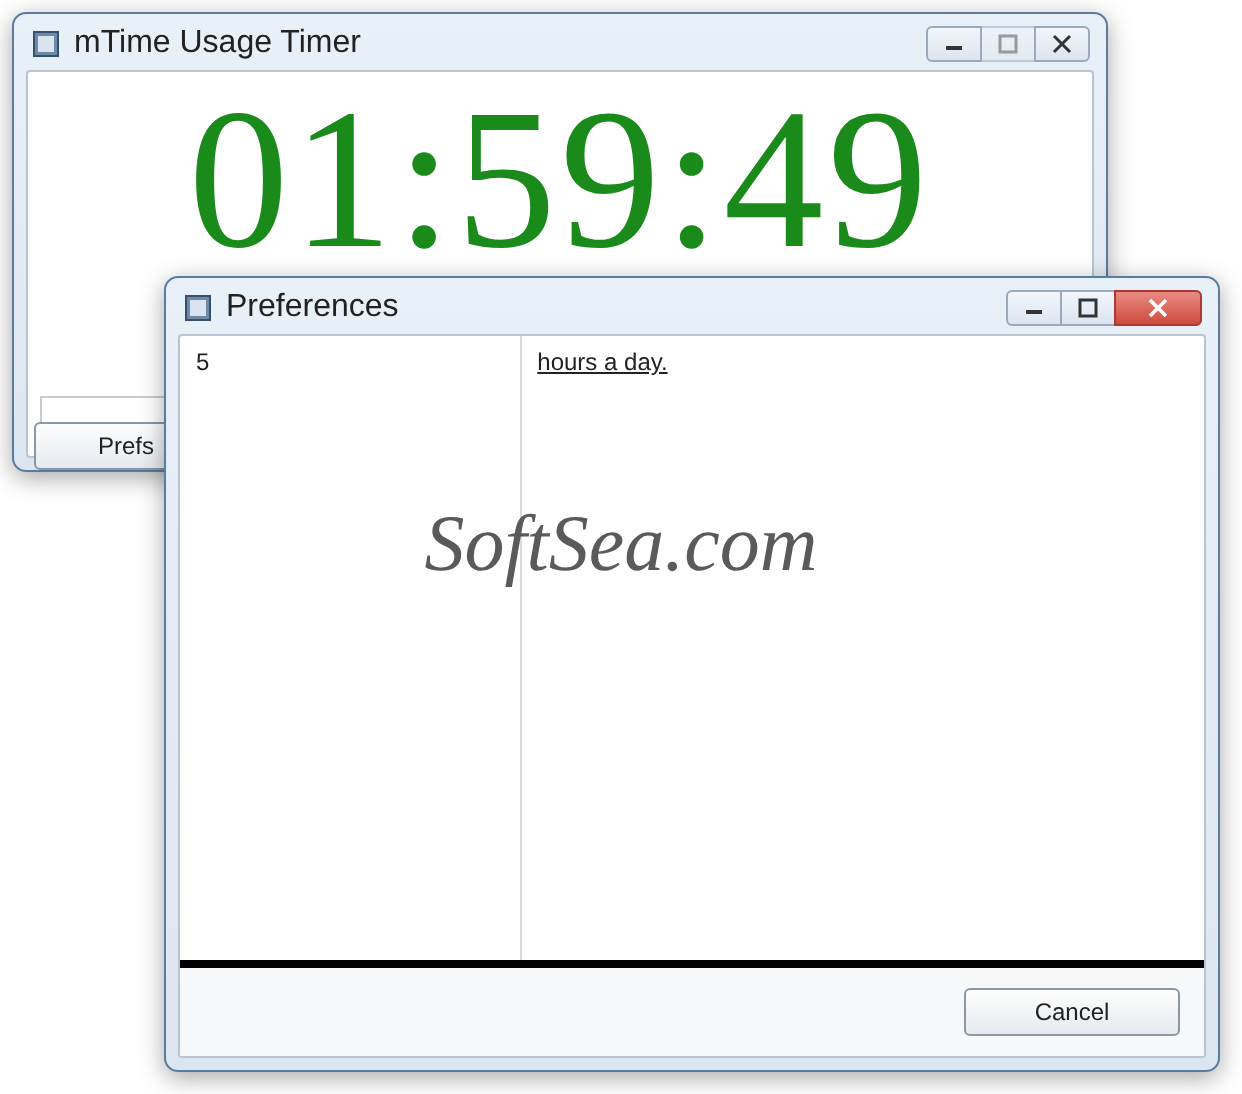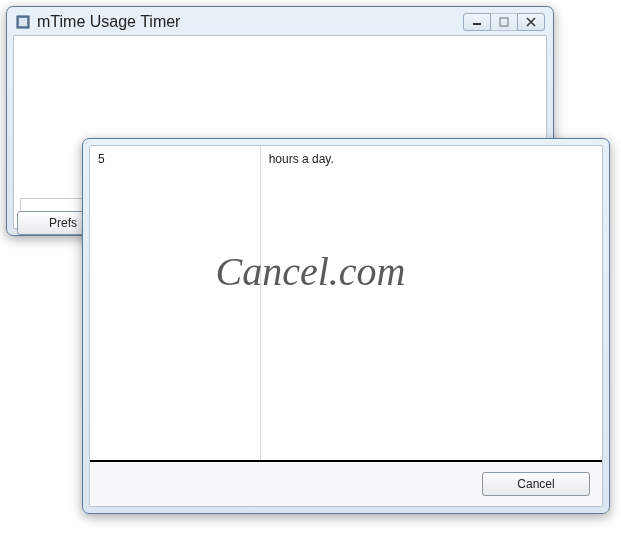--- a/index.html
+++ b/index.html
@@ -152,28 +152,28 @@
       display: grid;
       grid-template-columns: 1fr 1fr 1fr;
       position: relative;
     }
     .prefs-col {
       border-right: 1px solid #d6dbe2;
       padding: 6px 8px;
       font-size: 12px;
       color: #222;
     }
-    .prefs-col:last-child { border-right: none; }
+    .prefs-col:last-child { border-right: none; text-decoration: underline; }
 
     .prefs-buttons {
       display: flex;
       justify-content: flex-end;
       gap: 22px;
       padding: 10px 12px;
-      border-top: 2px solid #000000;
+      border-top: 4px solid #000000;
       background: #f7f8fa;
     }
     .prefs-buttons .btn { min-width: 108px; }
 
     
     .watermark {
       position: absolute;
       left: 50%;
       top: 248px;
       transform: translateX(-50%);
@@ -210,37 +210,64 @@
           </svg>
       </div>
       <div class="win-btn">
         <svg width="10" height="10">
             <path d="M1 1 L9 9 M9 1 L1 9" stroke="#333" stroke-width="1.5"></path>
           </svg>
       </div>
     </div>
   </div>
   <div class="client">
+    <div class="timer-display">01:59:49</div>
     <div class="bottom-row">
       <div class="text-field"></div>
     </div>
   </div>
 
   <div style="position:absolute; left:10px; top:204px;">
     <button class="btn">Prefs</button>
   </div>
 </div>
 
 <div class="window" id="prefs-window" style="z-index:20;">
+  <div class="titlebar">
+    <span class="app-icon">
+      <svg viewBox="0 0 16 16">
+          <rect x="2" y="2" width="12" height="12" fill="#6f8aa8" stroke="#34506d"></rect>
+          <rect x="4" y="4" width="8" height="8" fill="#d9e4f0"></rect>
+        </svg>
+    </span>
+    <span class="title-text">Preferences</span>
+    <div class="win-controls">
+      <div class="win-btn">
+        <svg width="10" height="10">
+            <path d="M1 7 H9" stroke="#333" stroke-width="2"></path>
+          </svg>
+      </div>
+      <div class="win-btn">
+        <svg width="10" height="10">
+            <rect x="1" y="1" width="8" height="8" fill="none" stroke="#333" stroke-width="1.5"></rect>
+          </svg>
+      </div>
+      <div class="win-btn close">
+        <svg width="12" height="10">
+            <path d="M2 1 L10 9 M10 1 L2 9" stroke="#fff" stroke-width="1.8"></path>
+          </svg>
+      </div>
+    </div>
+  </div>
   <div class="client">
     <div class="prefs-grid">
       <div class="prefs-col">
         <span>5</span>
       </div>
       <div class="prefs-col">hours a day.</div>
     </div>
     <div class="prefs-buttons">
       <button class="btn">Cancel</button>
     </div>
   </div>
 </div>
 
-<div class="watermark">Cancel.com</div>
+<div class="watermark">SoftSea.com</div>
 
 </body></html>

